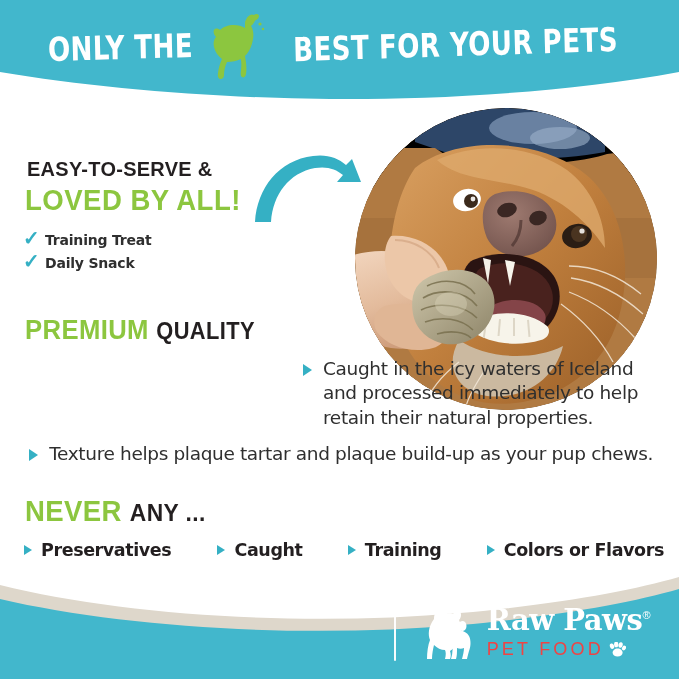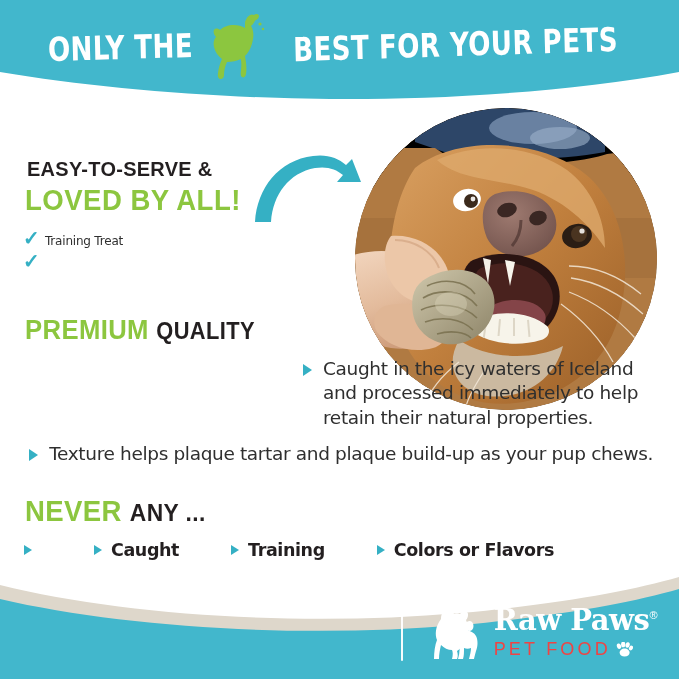--- a/index.html
+++ b/index.html
@@ -117,24 +117,25 @@
   }
   .check-icon {
     flex: 0 0 auto;
     width: 22px;
     color: #35b0c4;
     font-size: 20px;
     font-weight: bold;
     line-height: 1;
   }
   .check-label {
-    font-size: 12px;
+    font-size: 14px;
     color: #2f2f2f;
     font-family: "DejaVu Sans", "Liberation Sans", sans-serif;
     letter-spacing: -0.2px;
+    font-weight: bold;
   }
 
   
   .sect-head {
     position: absolute;
     font-family: "Liberation Sans Narrow", "Liberation Sans", sans-serif;
     font-weight: bold;
     letter-spacing: 0.4px;
     white-space: nowrap;
     transform: scaleX(0.95);
@@ -248,21 +249,21 @@
   .footer {
     position: absolute;
     left: 0;
     bottom: 0;
     width: 679px;
     height: 110px;
   }
   .footer-svg { display: block; position: absolute; left: 0; top: 0; }
   .logo-wrap {
     position: absolute;
-    right: 22px;
+    right: 29px;
     bottom: 18px;
     display: flex;
     align-items: center;
   }
   .logo-divider {
     width: 2px;
     height: 58px;
     background: #ffffff;
     opacity: 0.95;
     margin-right: 26px;
@@ -342,20 +343,21 @@
   <div class="easy-head">EASY-TO-SERVE &amp;</div>
   <div class="loved-head">LOVED BY ALL!</div>
 
   <div class="check-list">
     <div class="check-row">
       <span class="check-icon">✓</span>
       <span class="check-label">Training Treat</span>
     </div>
     <div class="check-row">
       <span class="check-icon">✓</span>
+      <span class="check-label">Daily Snack</span>
     </div>
   </div>
 
   <svg class="arrow" viewBox="0 0 118 76">
     <path d="M2,74 C4,40 26,12 60,8 C74,6 85,10 93,17 L99,11 L108,34 L84,34 L90,27
              C83,21 74,18 62,20 C36,25 20,46 18,74 Z" fill="#35b0c4"></path>
   </svg>
 
   <div class="photo">
     <svg width="302" height="302" viewBox="0 0 302 302">
@@ -486,20 +488,21 @@
   </div>
 
   <div class="sect-head" id="never-head">
     <span class="g">NEVER</span>
     <span class="k">ANY ...</span>
   </div>
 
   <div class="never-items">
     <div class="never-item">
       <span class="tri-sm"></span>
+      <span class="never-label">Preservatives</span>
     </div>
     <div class="nsp1"></div>
     <div class="never-item">
       <span class="tri-sm"></span>
       <span class="never-label">Caught</span>
     </div>
     <div class="nsp2"></div>
     <div class="never-item">
       <span class="tri-sm"></span>
       <span class="never-label">Training</span>

